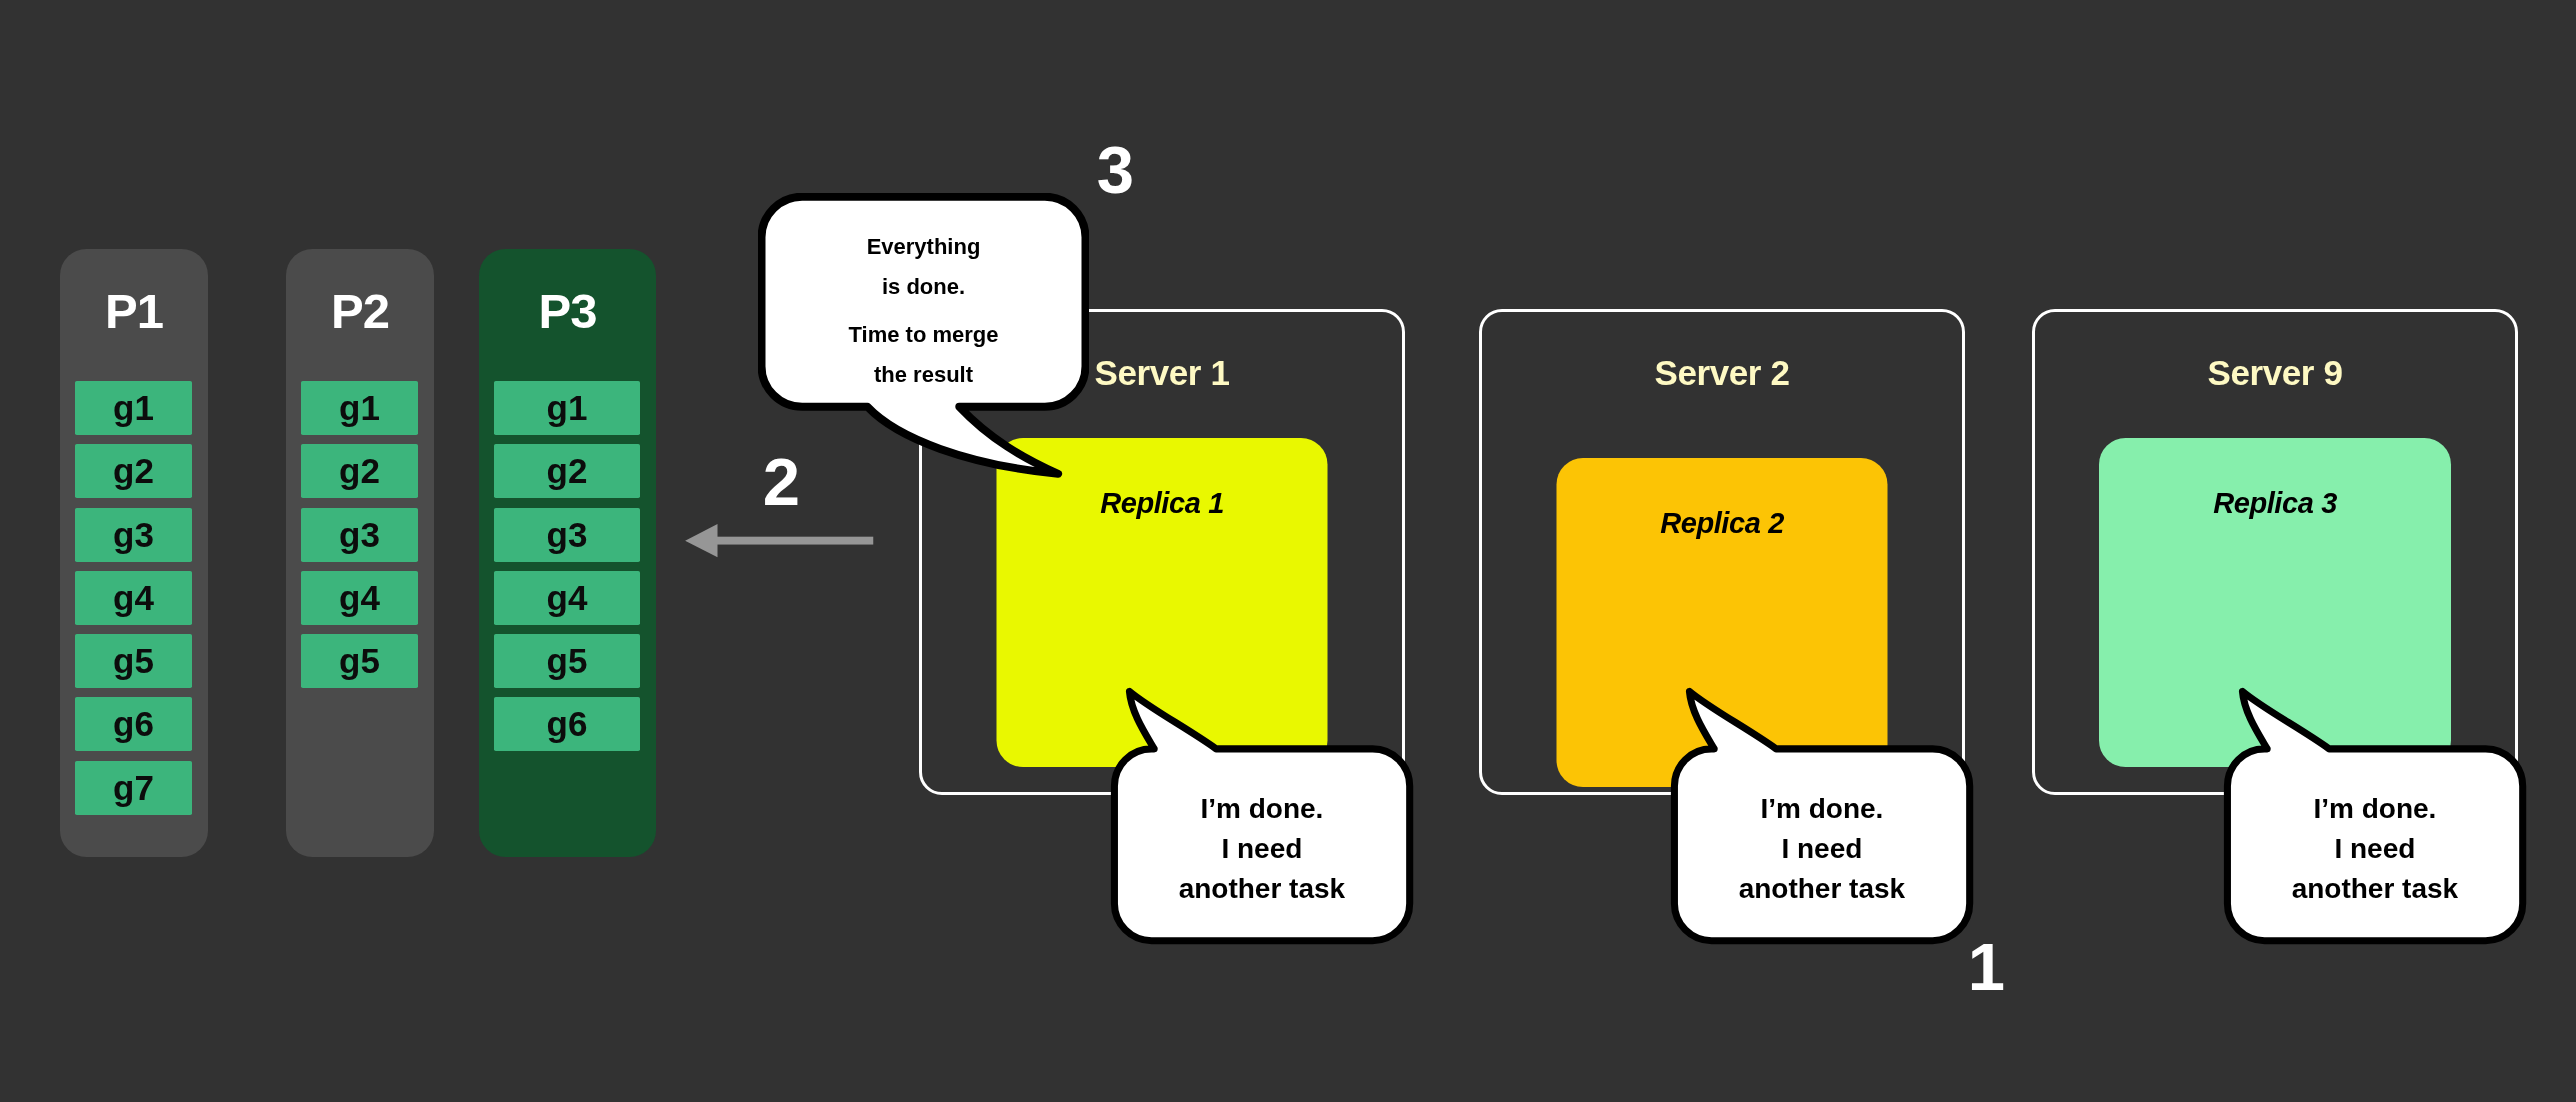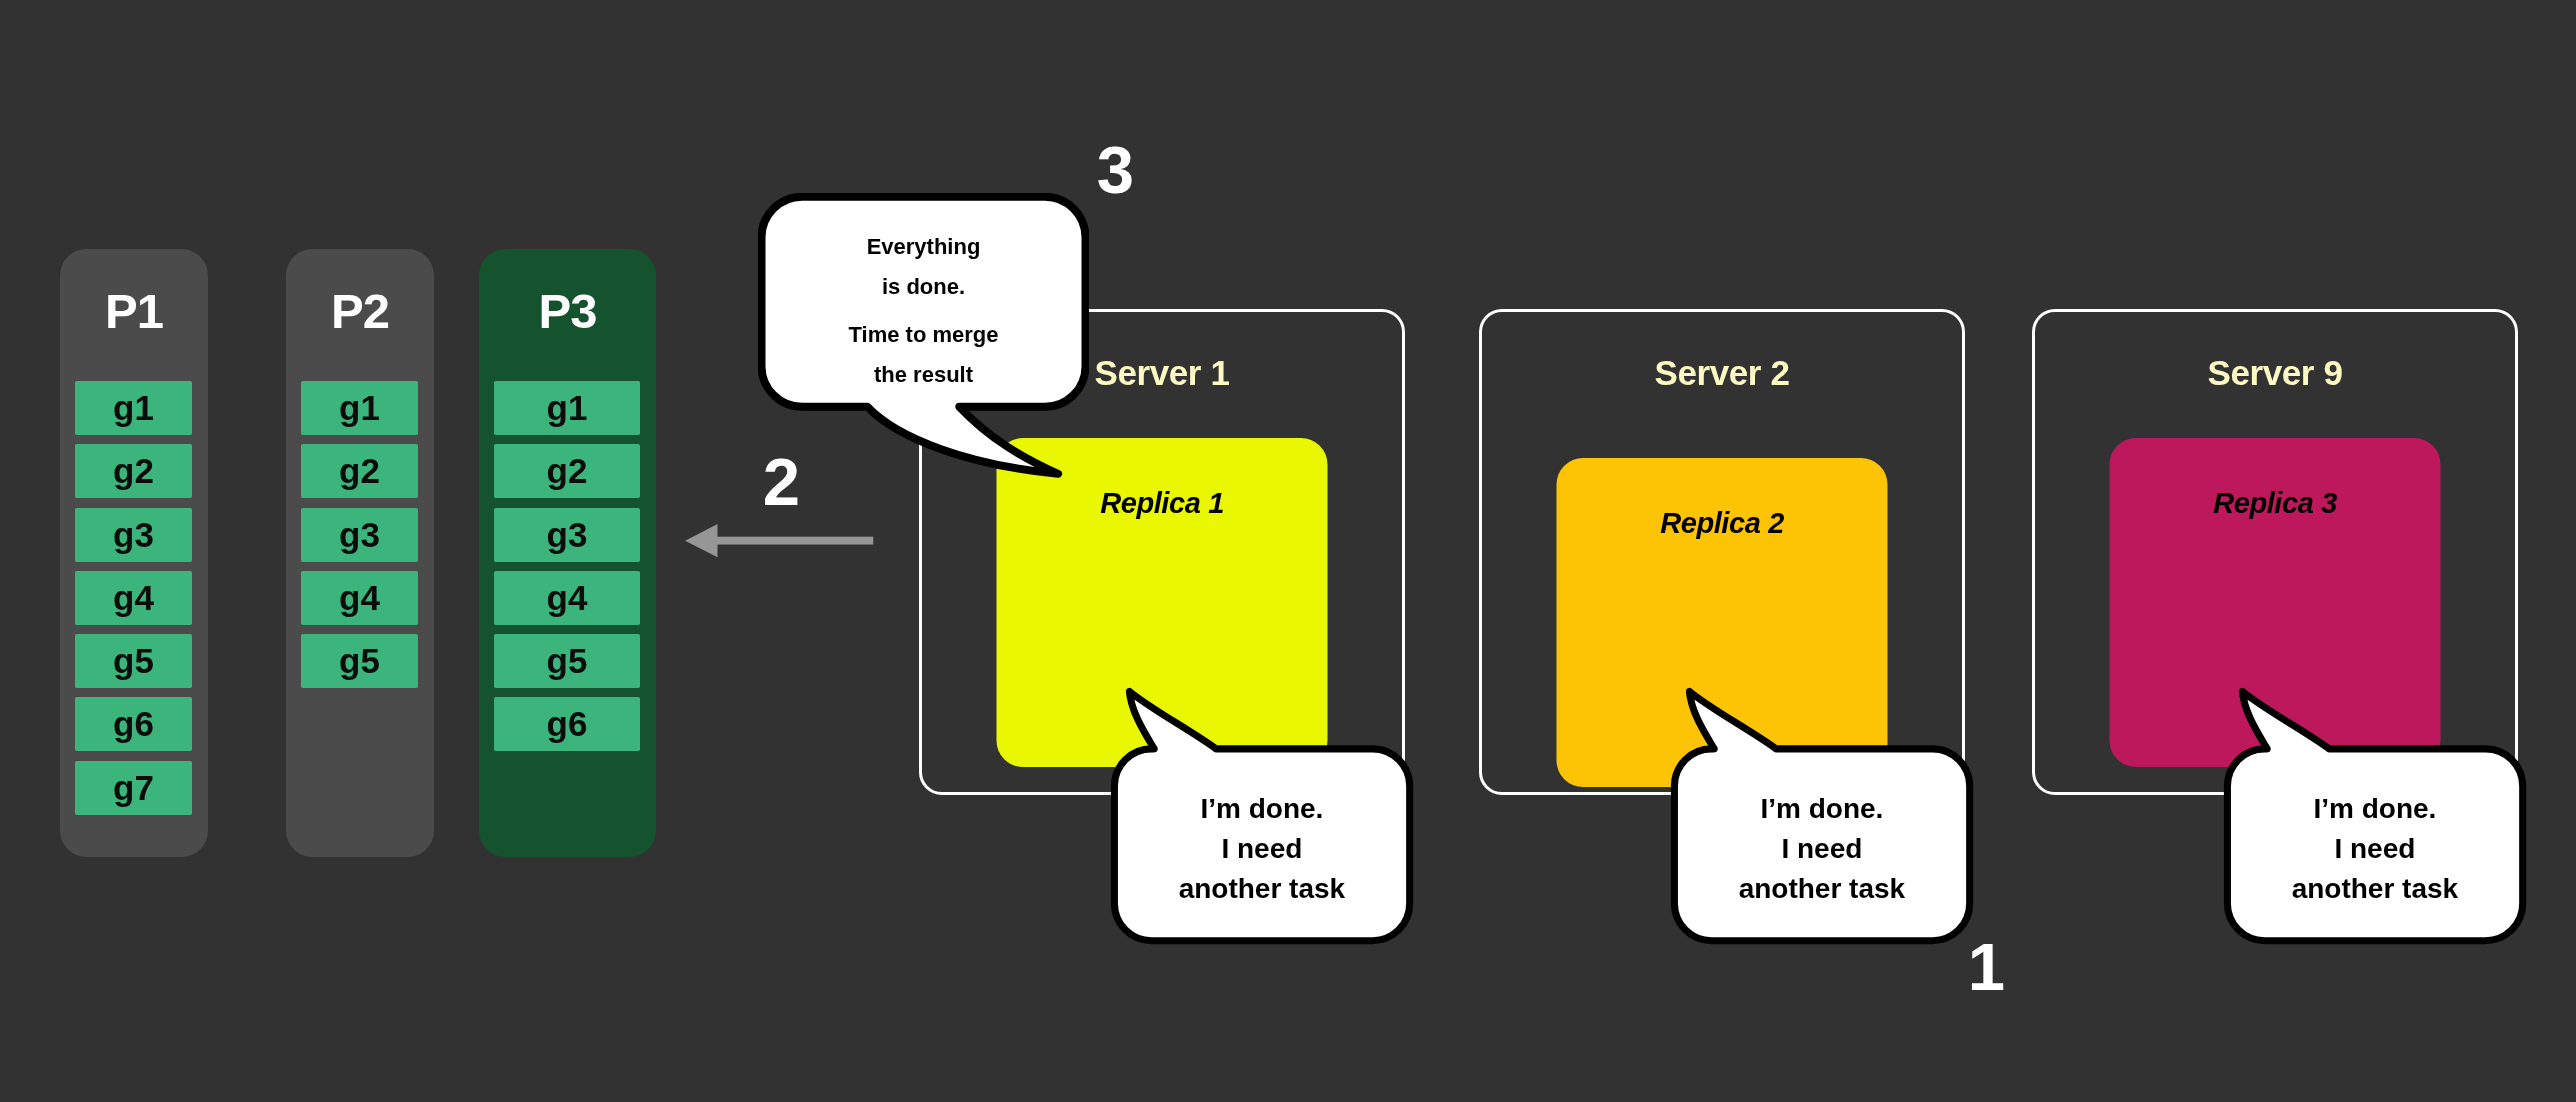--- a/index.html
+++ b/index.html
@@ -179,21 +179,21 @@
 
   <div class="server" style="left:1479px;">
     <div class="server-title">Server 2</div>
     <div class="replica" style="background-color: rgb(252, 196, 5); margin-top: 20px;">
       <div class="replica-label">Replica 2</div>
     </div>
   </div>
 
   <div class="server" style="left:2032px;">
     <div class="server-title">Server 9</div>
-    <div class="replica" style="background-color: #be185d;">
+    <div class="replica" style="background-color: #86efac; padding-left: 21px;">
       <div class="replica-label">Replica 3</div>
     </div>
   </div>
 
   <div class="step-num" style="left:1062px; top:134px;">3</div>
 
   <div class="bubble merge-bubble">
     <svg width="331" height="296" viewBox="0 0 375 335">
       <path d="M 50 4 L 325 4 A 46 46 0 0 1 371 50 L 371 196 A 46 46 0 0 1 325 242 L 228 242 C 262 278 300 300 340 318 C 238 308 158 278 124 242 L 50 242 A 46 46 0 0 1 4 196 L 4 50 A 46 46 0 0 1 50 4 Z" fill="#ffffff" stroke="#000000" stroke-width="9" stroke-linejoin="round"></path>
     </svg>

